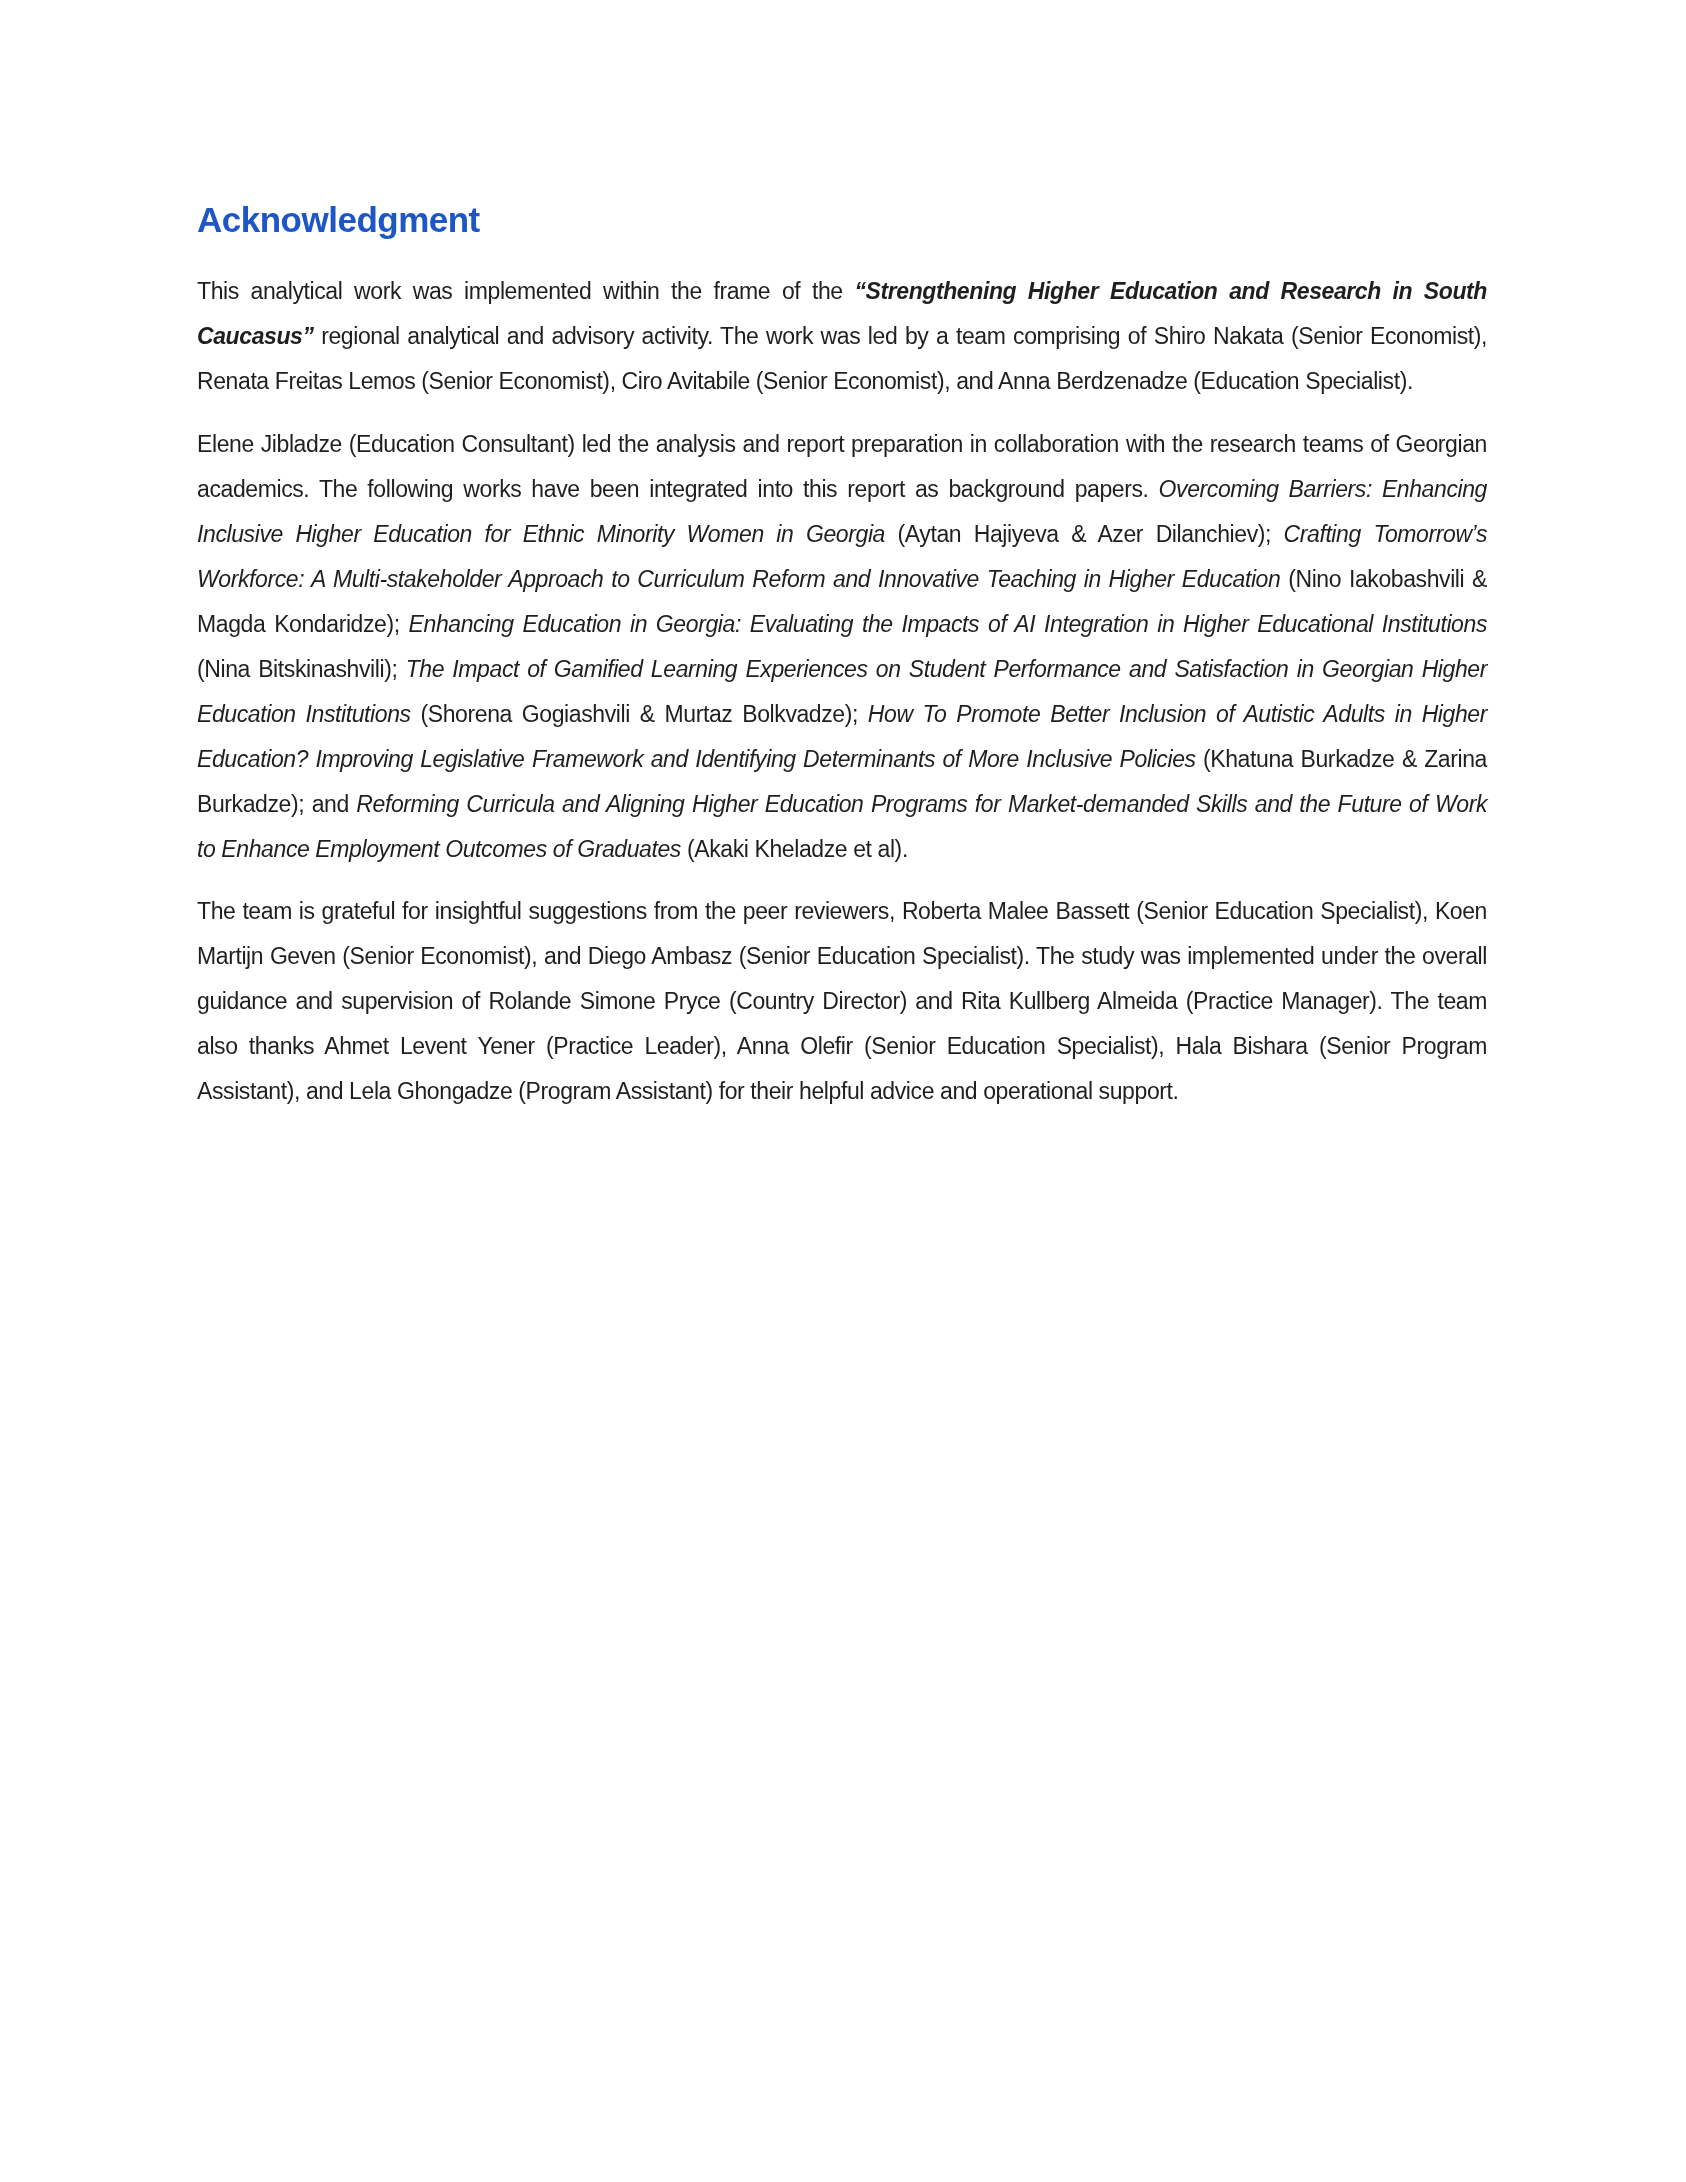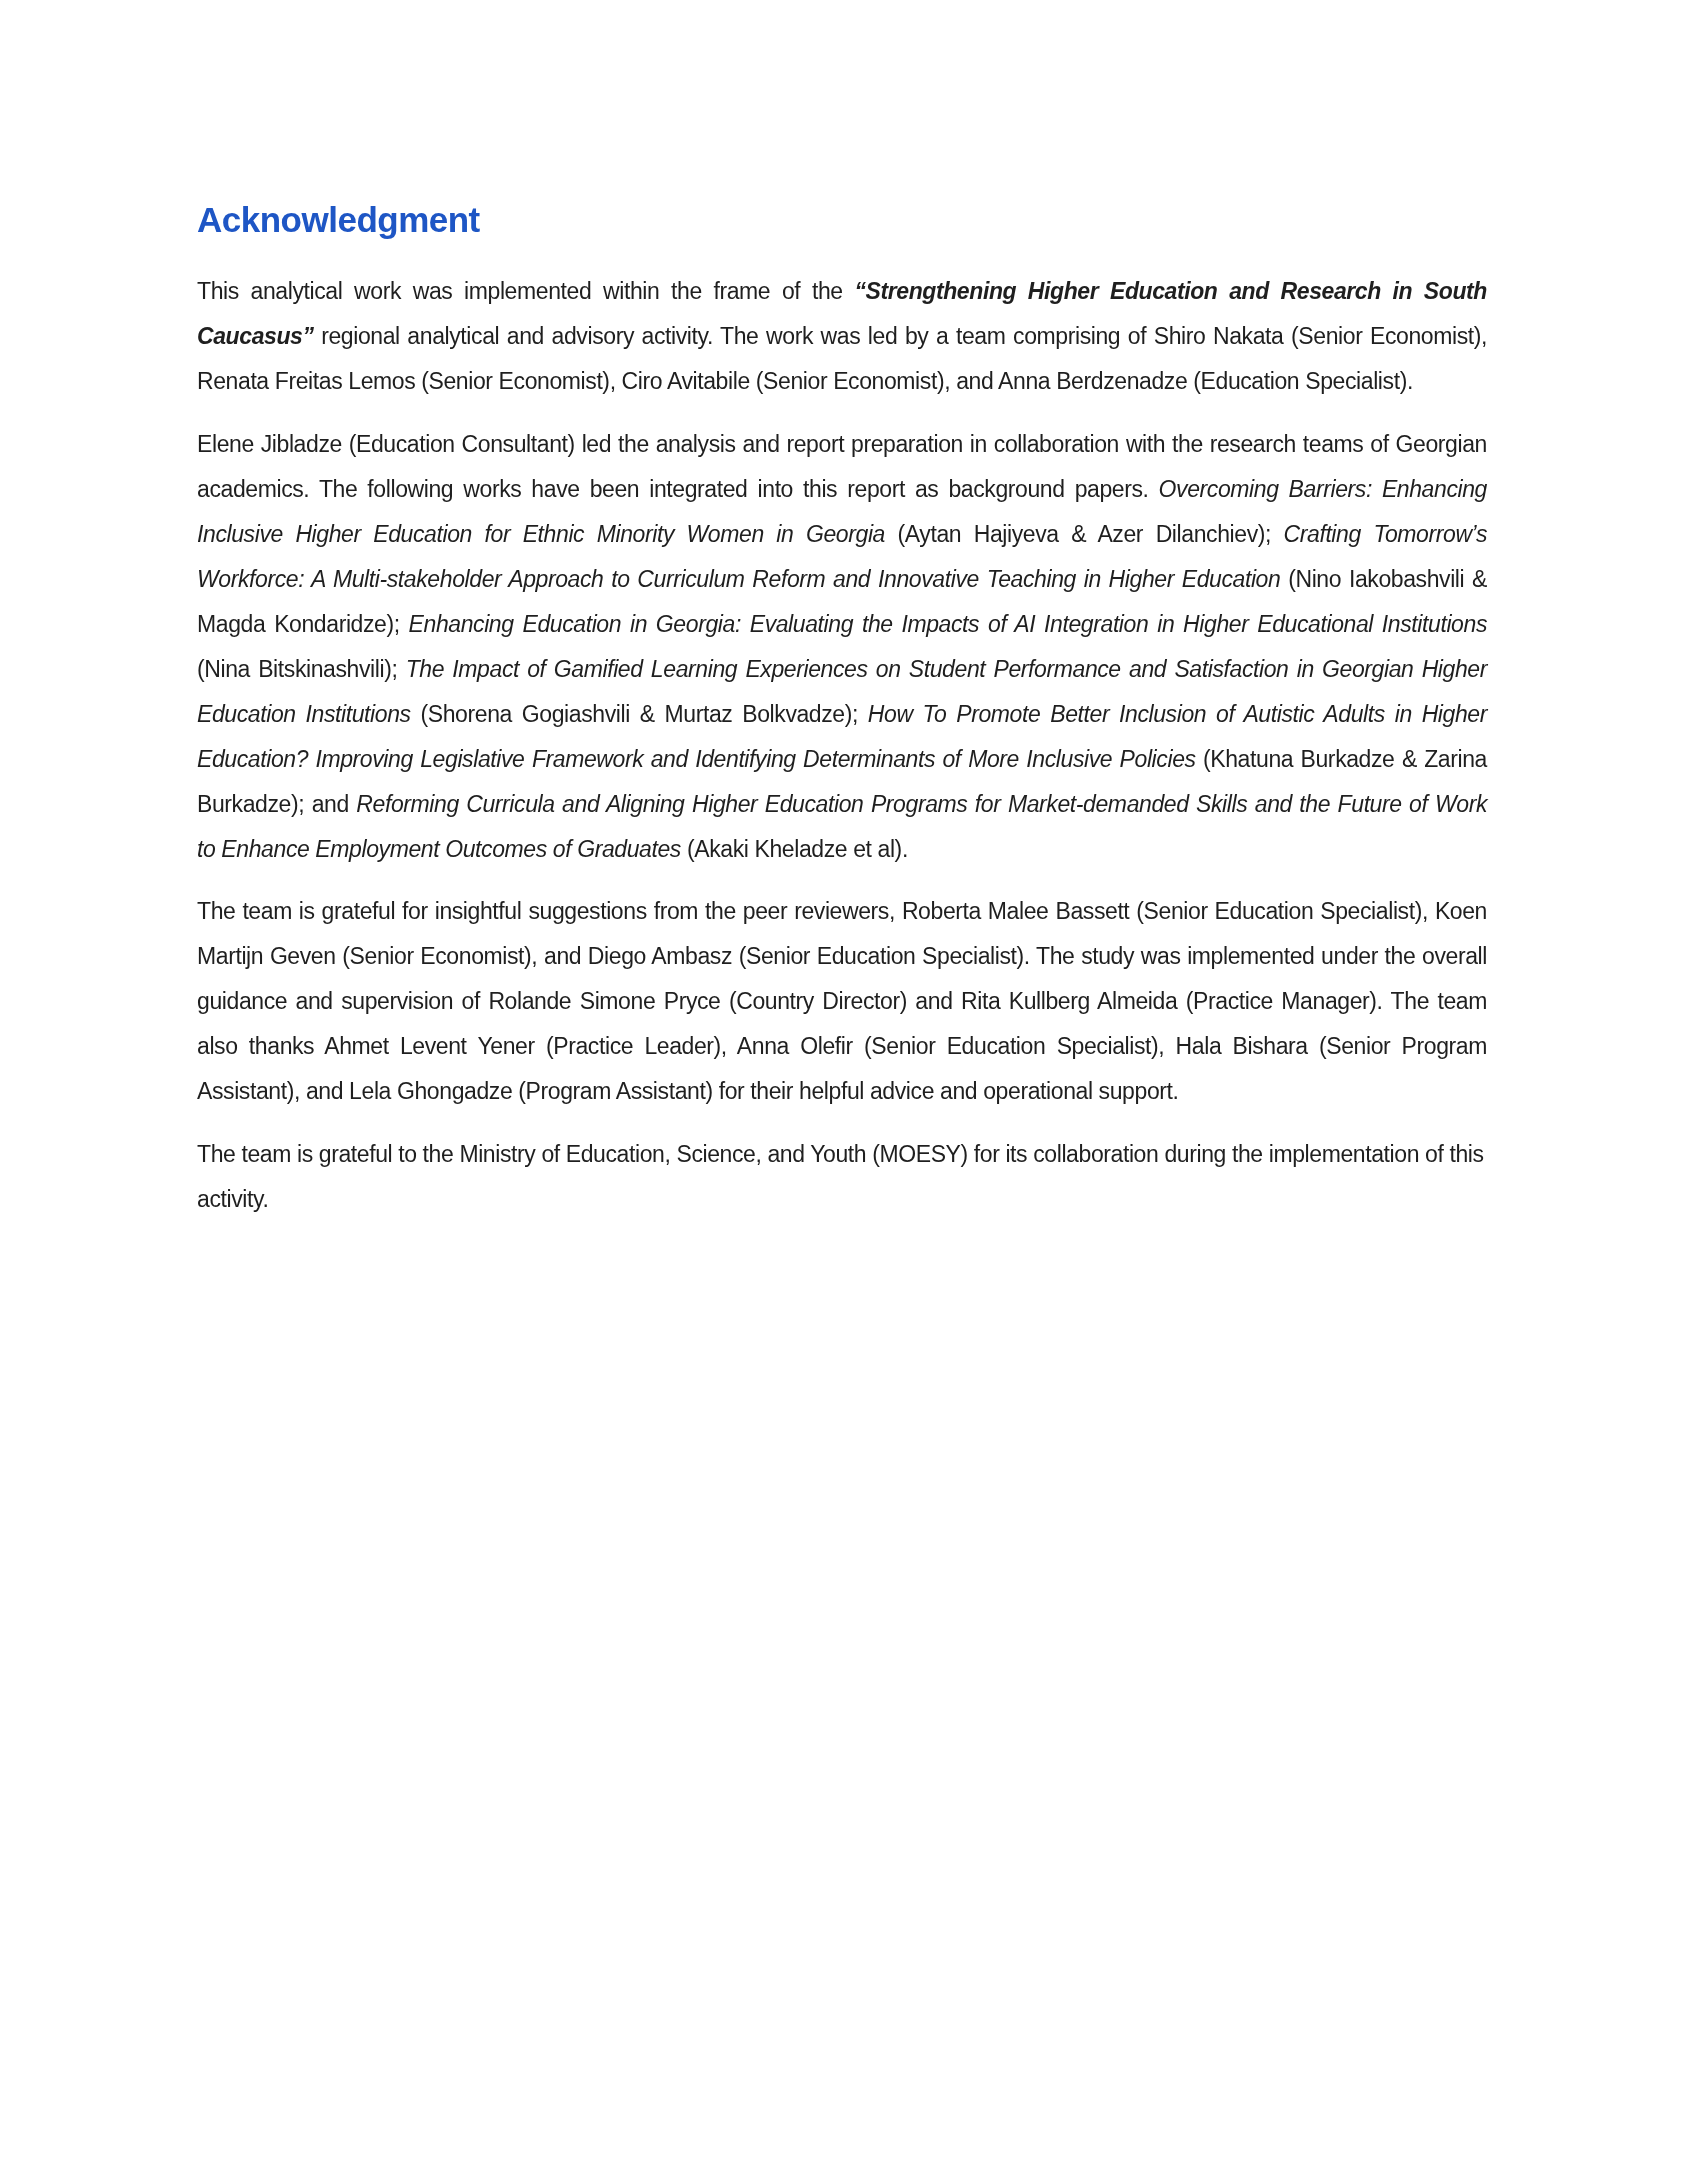--- a/index.html
+++ b/index.html
@@ -48,17 +48,16 @@
 </head>
 <body>
 
 <div class="page" style="background: rgb(255, 255, 255);">
   <div class="content">
     <h1 class="doc-title" style="color: rgb(30, 86, 197);">Acknowledgment</h1>
     <section id="paragraphs-container">
         <p class="para" style="color: rgb(31, 31, 31);"><span class="run">This analytical work was implemented within the frame of the </span><span class="run bold-italic">“Strengthening Higher Education and Research in South Caucasus”</span><span class="run"> regional analytical and advisory activity. The work was led by a team comprising of Shiro Nakata (Senior Economist), Renata Freitas Lemos (Senior Economist), Ciro Avitabile (Senior Economist), and Anna Berdzenadze (Education Specialist).</span></p>
         <p class="para" style="color: rgb(31, 31, 31);"><span class="run">Elene Jibladze (Education Consultant) led the analysis and report preparation in collaboration with the research teams of Georgian academics. The following works have been integrated into this report as background papers. </span><span class="run italic">Overcoming Barriers: Enhancing Inclusive Higher Education for Ethnic Minority Women in Georgia </span><span class="run">(Aytan Hajiyeva &amp; Azer Dilanchiev); </span><span class="run italic">Crafting Tomorrow’s Workforce: A Multi-stakeholder Approach to Curriculum Reform and Innovative Teaching in Higher Education </span><span class="run">(Nino Iakobashvili &amp; Magda Kondaridze); </span><span class="run italic">Enhancing Education in Georgia: Evaluating the Impacts of AI Integration in Higher Educational Institutions </span><span class="run">(Nina Bitskinashvili); </span><span class="run italic">The Impact of Gamified Learning Experiences on Student Performance and Satisfaction in Georgian Higher Education Institutions </span><span class="run">(Shorena Gogiashvili &amp; Murtaz Bolkvadze); </span><span class="run italic">How To Promote Better Inclusion of Autistic Adults in Higher Education? Improving Legislative Framework and Identifying Determinants of More Inclusive Policies </span><span class="run">(Khatuna Burkadze &amp; Zarina Burkadze); and </span><span class="run italic">Reforming Curricula and Aligning Higher Education Programs for Market-demanded Skills and the Future of Work to Enhance Employment Outcomes of Graduates </span><span class="run">(Akaki Kheladze et al).</span></p>
         <p class="para" style="color: rgb(31, 31, 31);"><span class="run">The team is grateful for insightful suggestions from the peer reviewers, Roberta Malee Bassett (Senior Education Specialist), Koen Martijn Geven (Senior Economist), and Diego Ambasz (Senior Education Specialist). The study was implemented under the overall guidance and supervision of Rolande Simone Pryce (Country Director) and Rita Kullberg Almeida (Practice Manager). The team also thanks Ahmet Levent Yener (Practice Leader), Anna Olefir (Senior Education Specialist), Hala Bishara (Senior Program Assistant), and Lela Ghongadze (Program Assistant) for their helpful advice and operational support.</span></p>
-        <p class="para align-left" style="color: rgb(31, 31, 31);"><span class="run">The team is grateful to the Ministry of Education, Science, and Youth (MOESY) for its collaboration during the implementation of this activity.</span></p>
       </section>
   </div>
 </div>
 
 
 </body></html>

